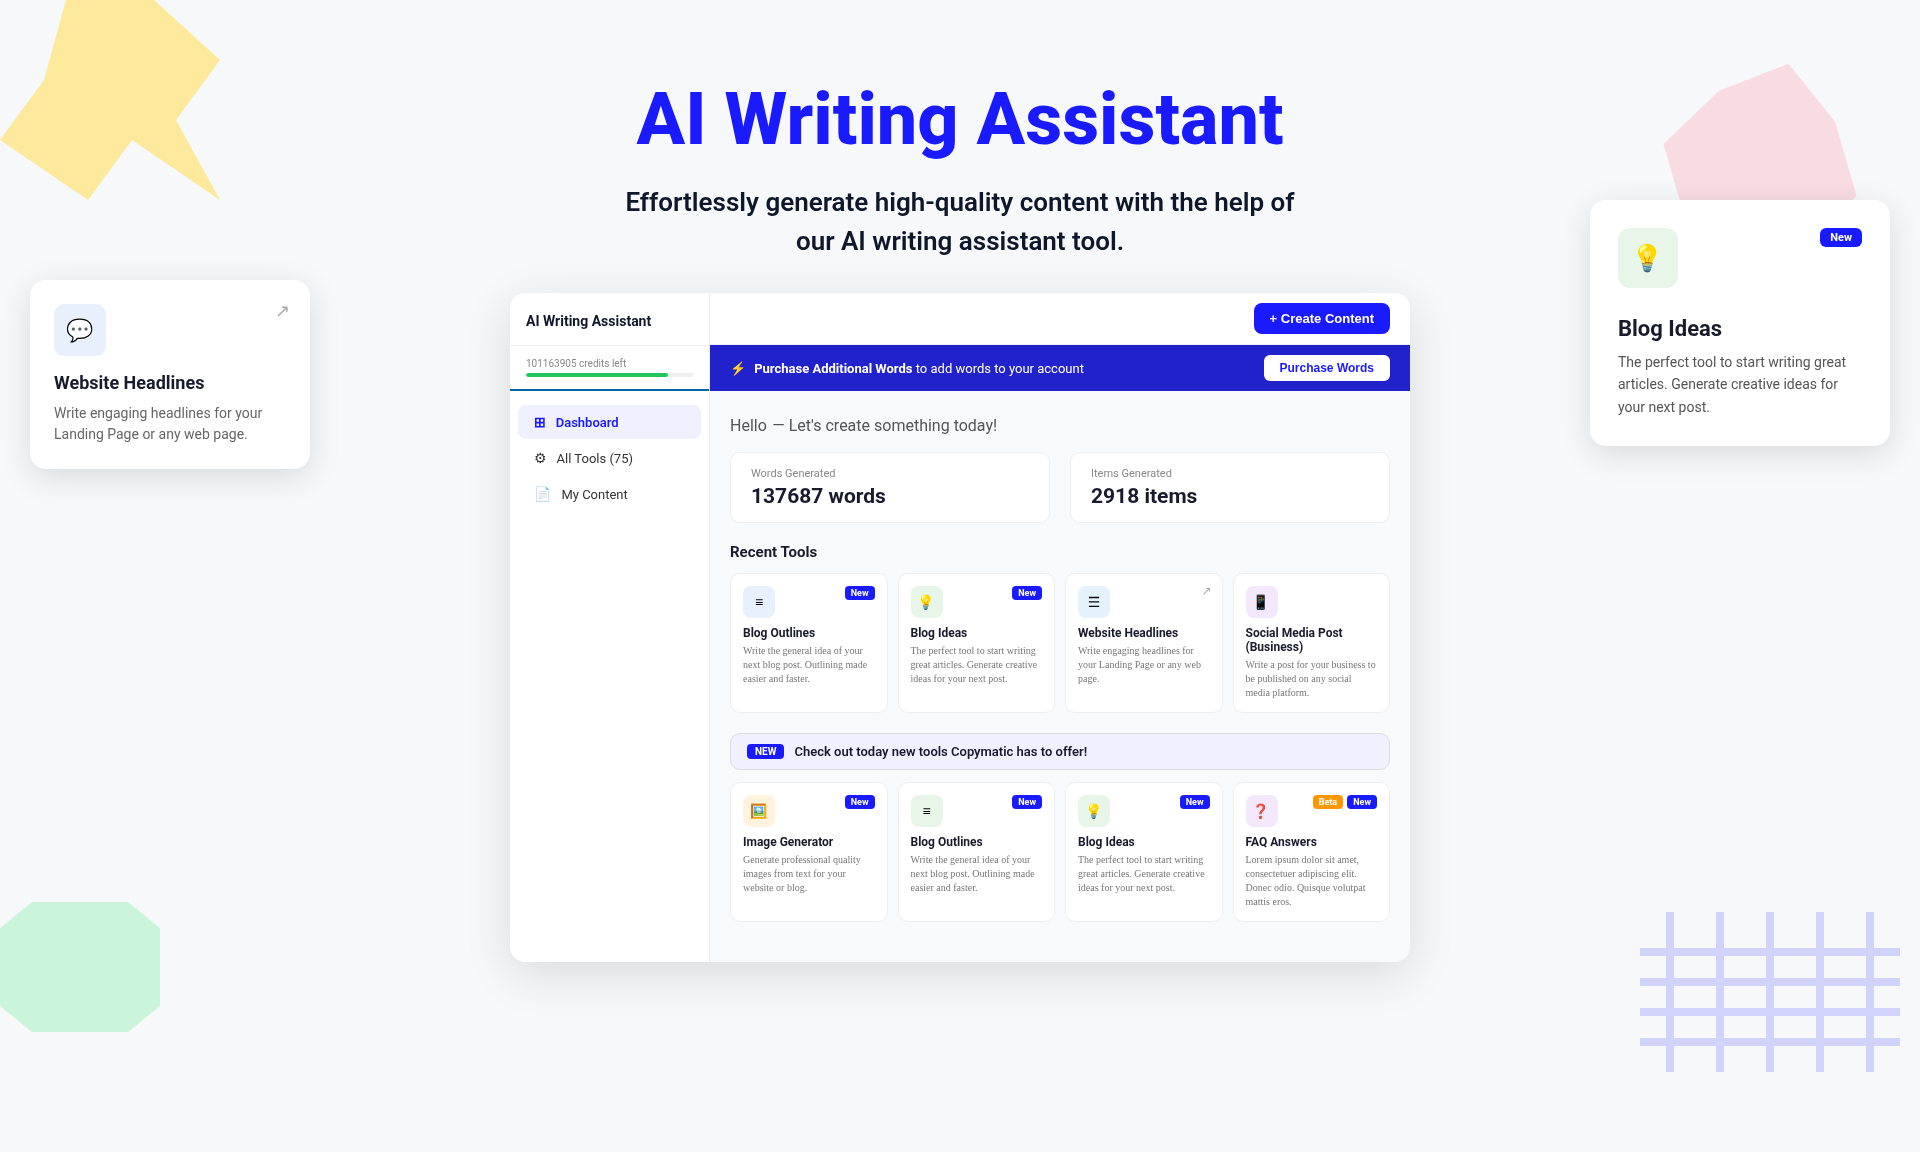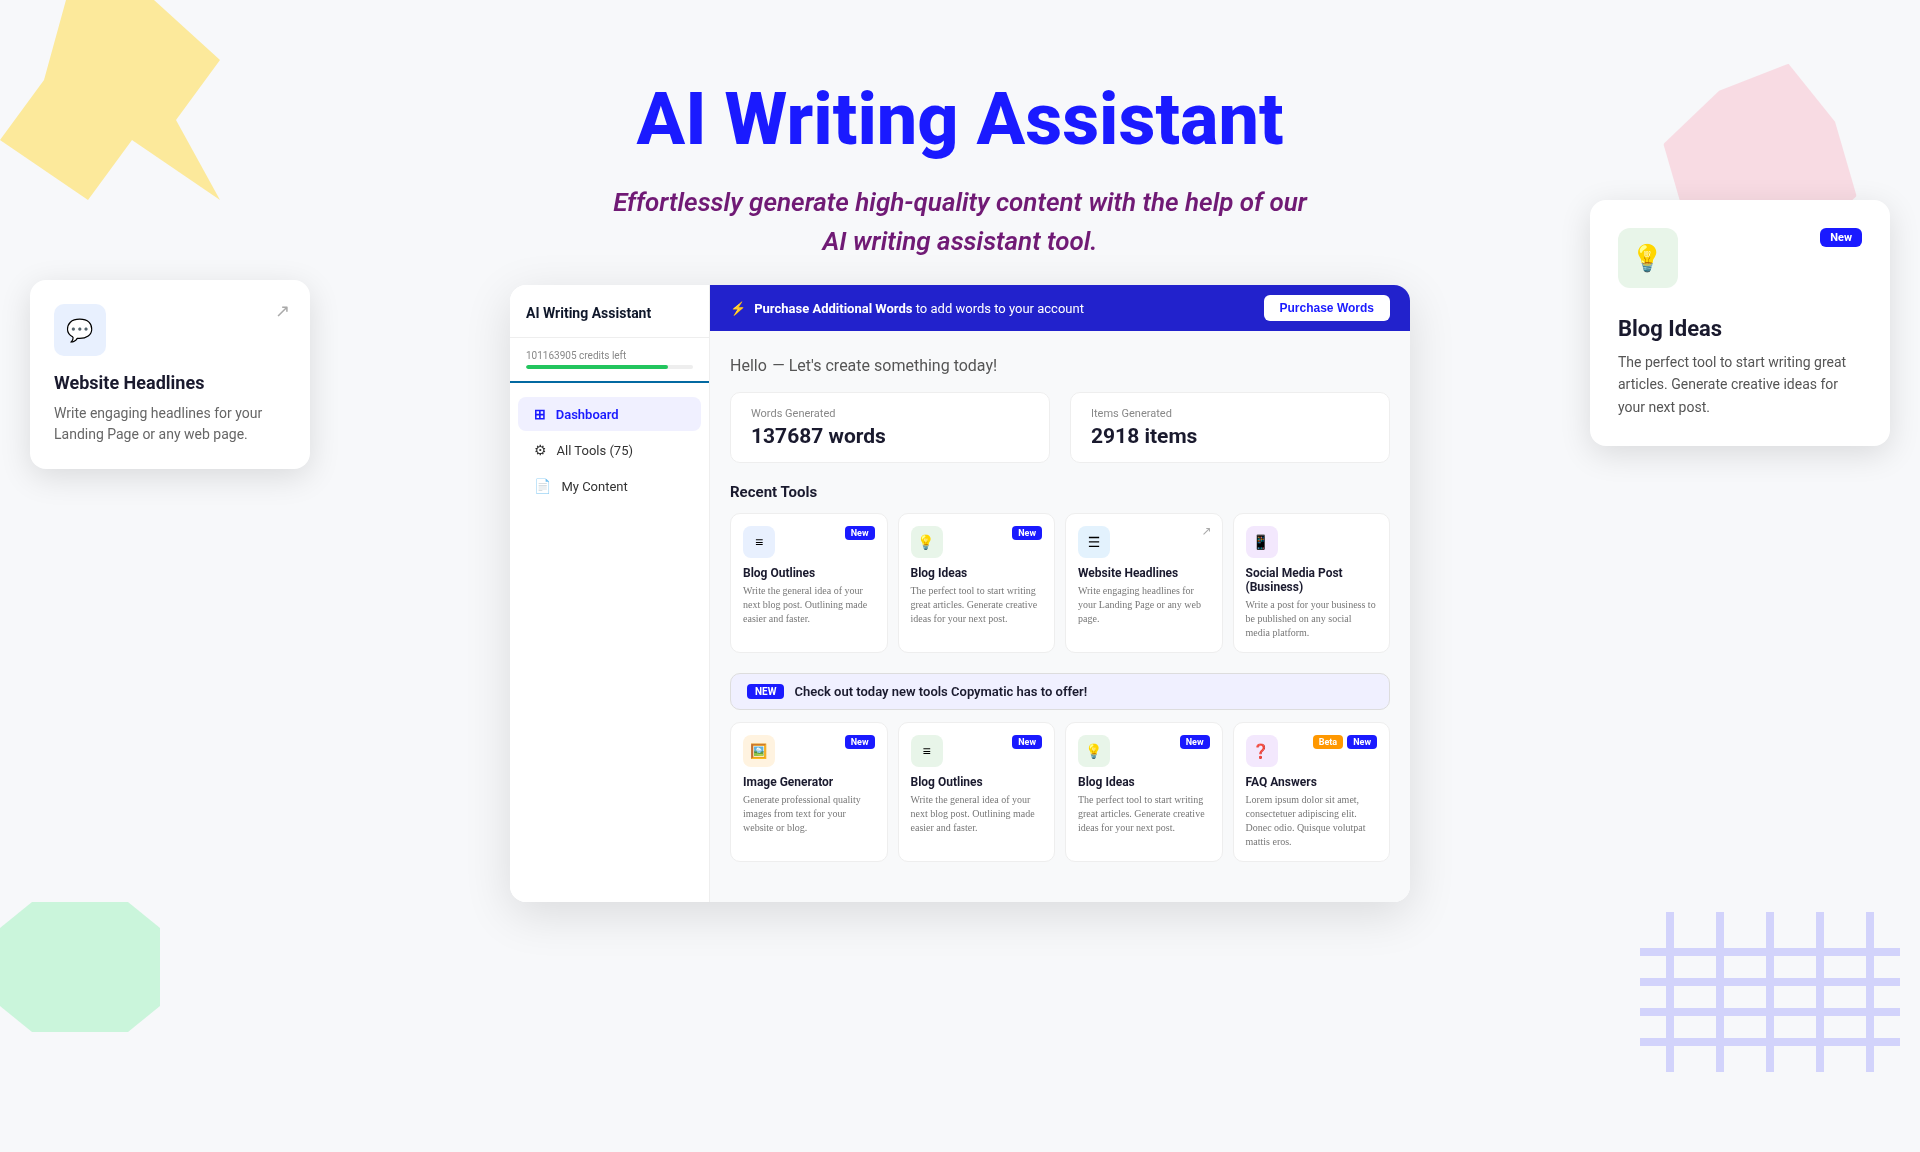--- a/index.html
+++ b/index.html
@@ -48,25 +48,24 @@
     .page-title {
       font-size: 72px;
       font-weight: 800;
       color: #1a1aff;
       line-height: 1.1;
       margin-bottom: 24px;
     }
     .page-subtitle {
       font-size: 26px;
       font-weight: 600;
-      color: #701a75;
+      color: #0f172a;
       max-width: 700px;
-      margin: 4px auto;
+      margin: 12px auto;
       line-height: 1.5;
-      font-style: italic;
     }
 
     
     .floating-card-left {
       position: absolute;
       left: 30px;
       top: 280px;
       background: white;
       border-radius: 16px;
       padding: 24px;
@@ -508,20 +507,23 @@
         </div>
         <div class="sidebar-item">
           <span class="sidebar-item-icon">📄</span>
           <span>My Content</span>
         </div>
       </nav>
     </div>
 
     <div class="main-content">
 
+      <div class="topbar">
+        <button class="create-btn">+ Create Content</button>
+      </div>
 
       <div class="purchase-banner">
         <div class="purchase-banner-text">
           <span>⚡</span>
           <span><strong>Purchase Additional Words</strong> <span>to add words to your account</span></span>
         </div>
         <button class="purchase-btn">Purchase Words</button>
       </div>
 
       <div class="dashboard-content">

